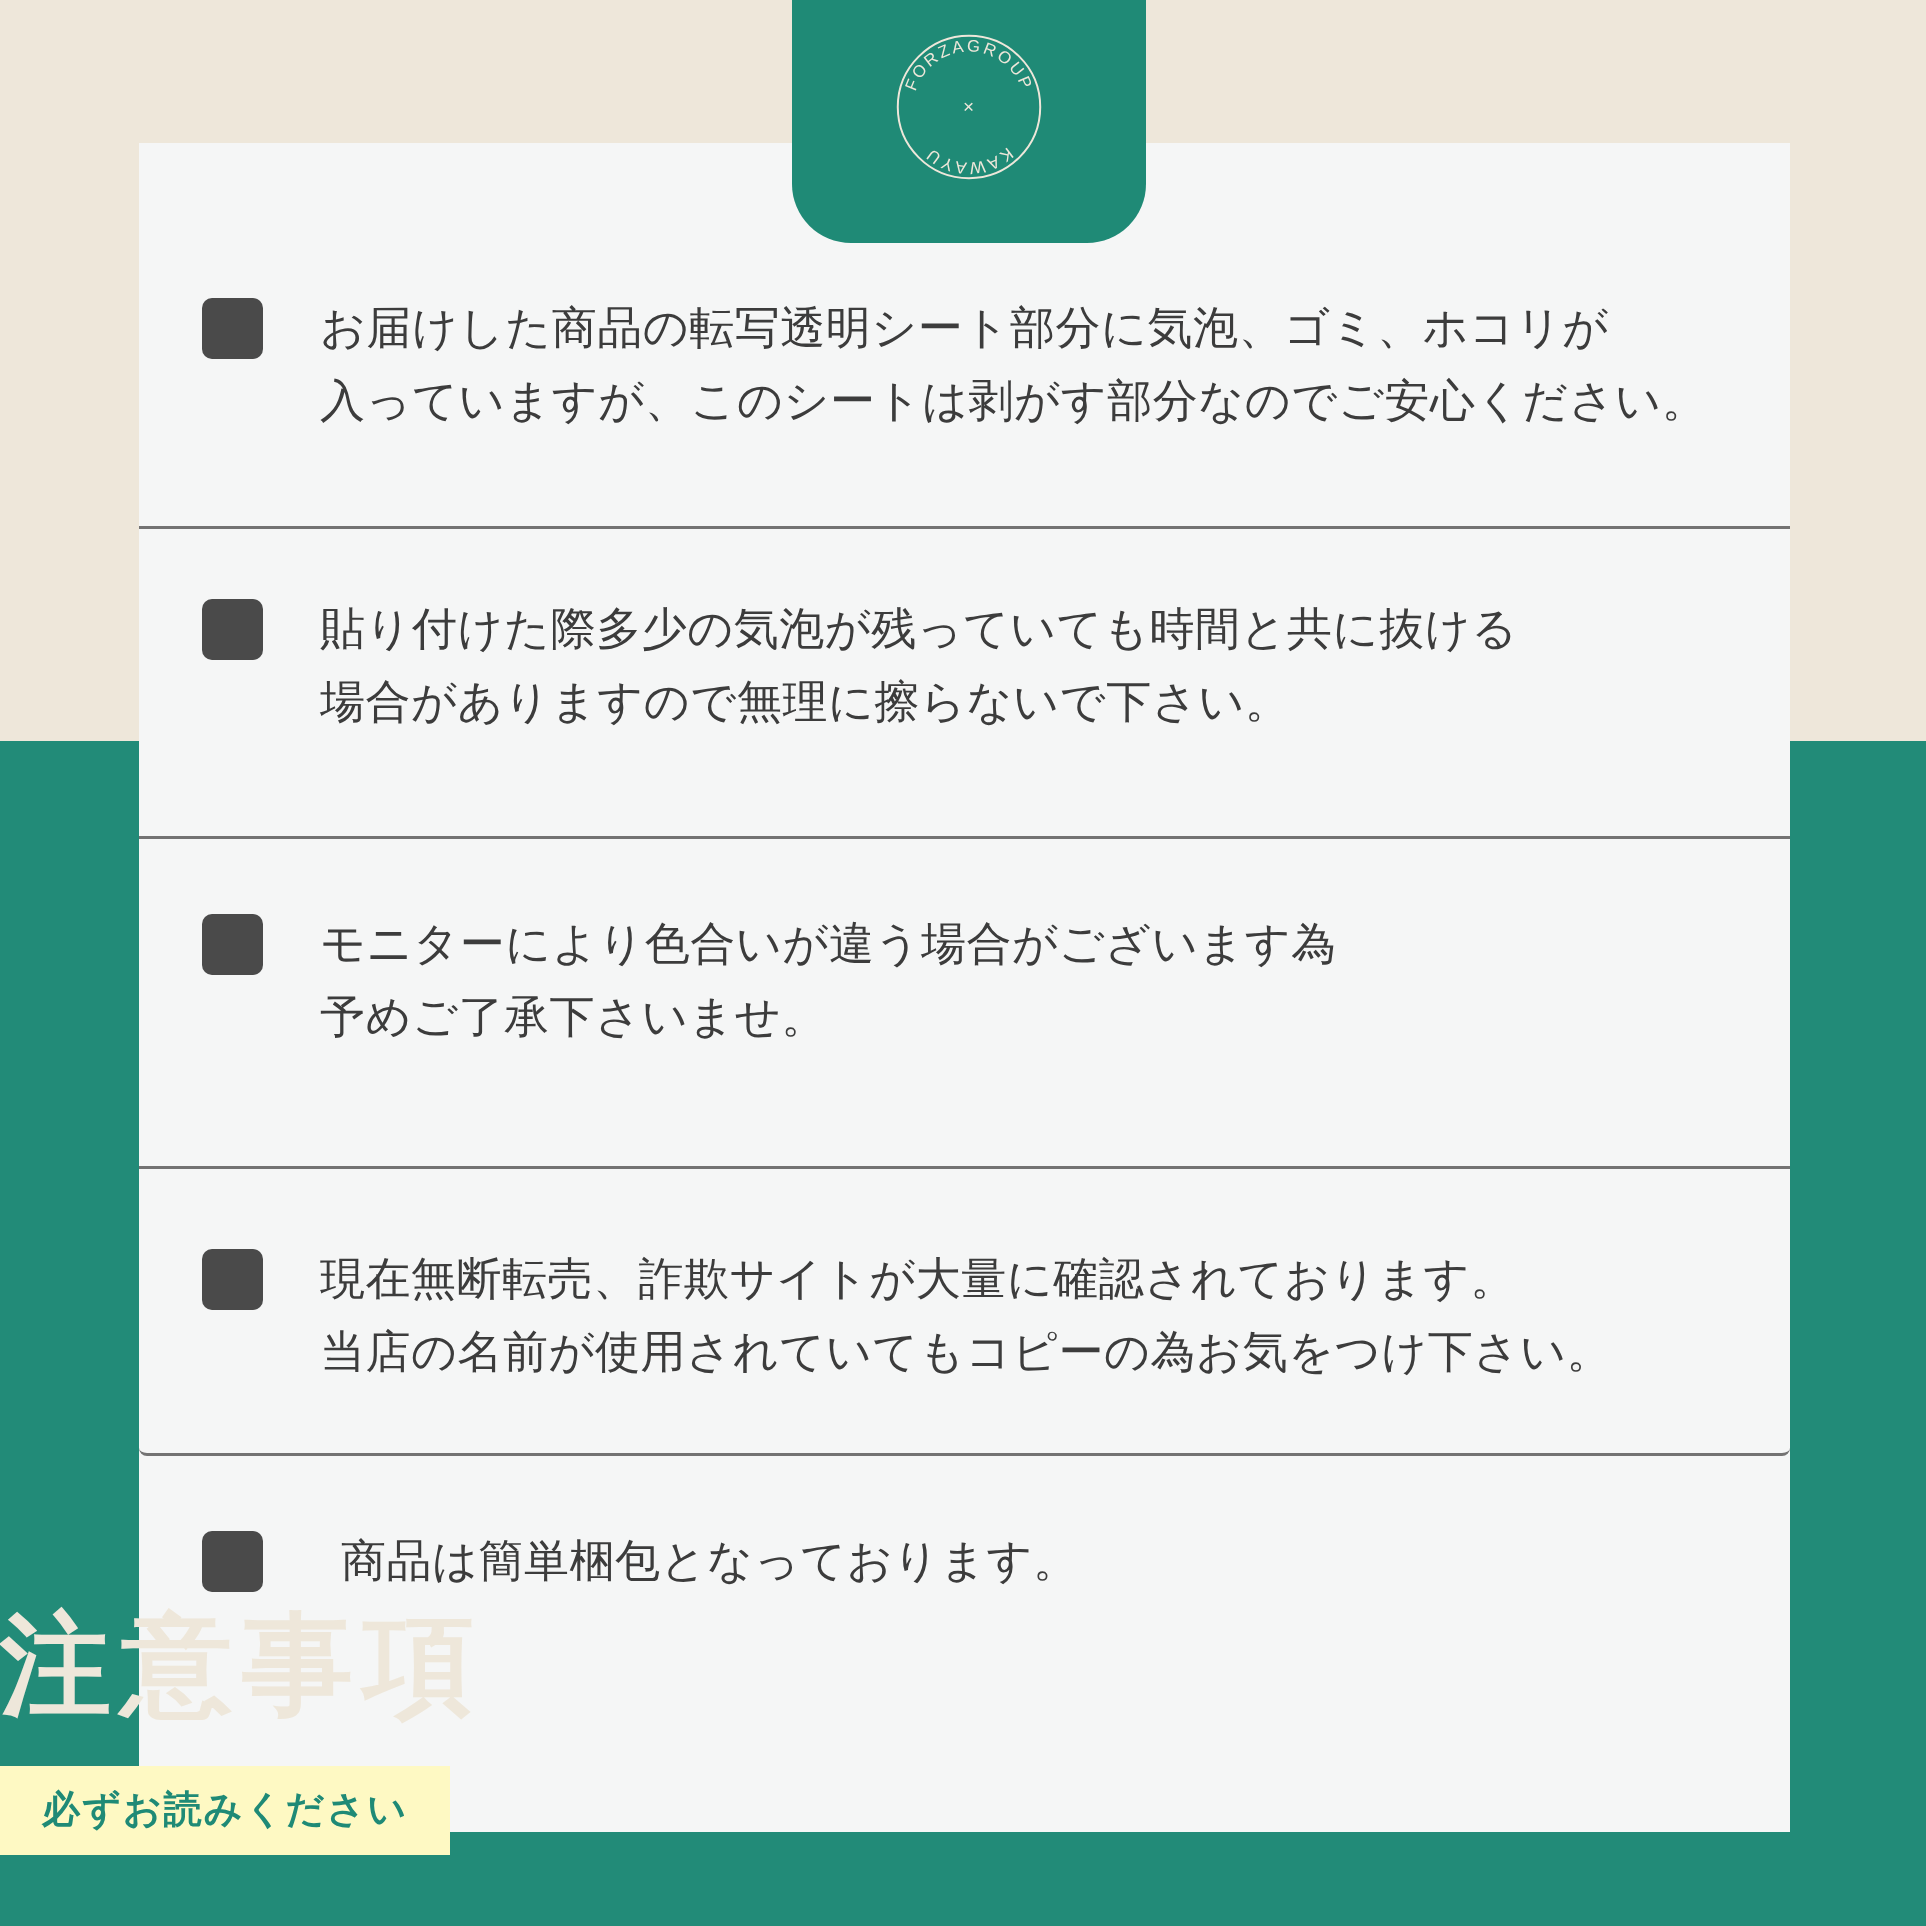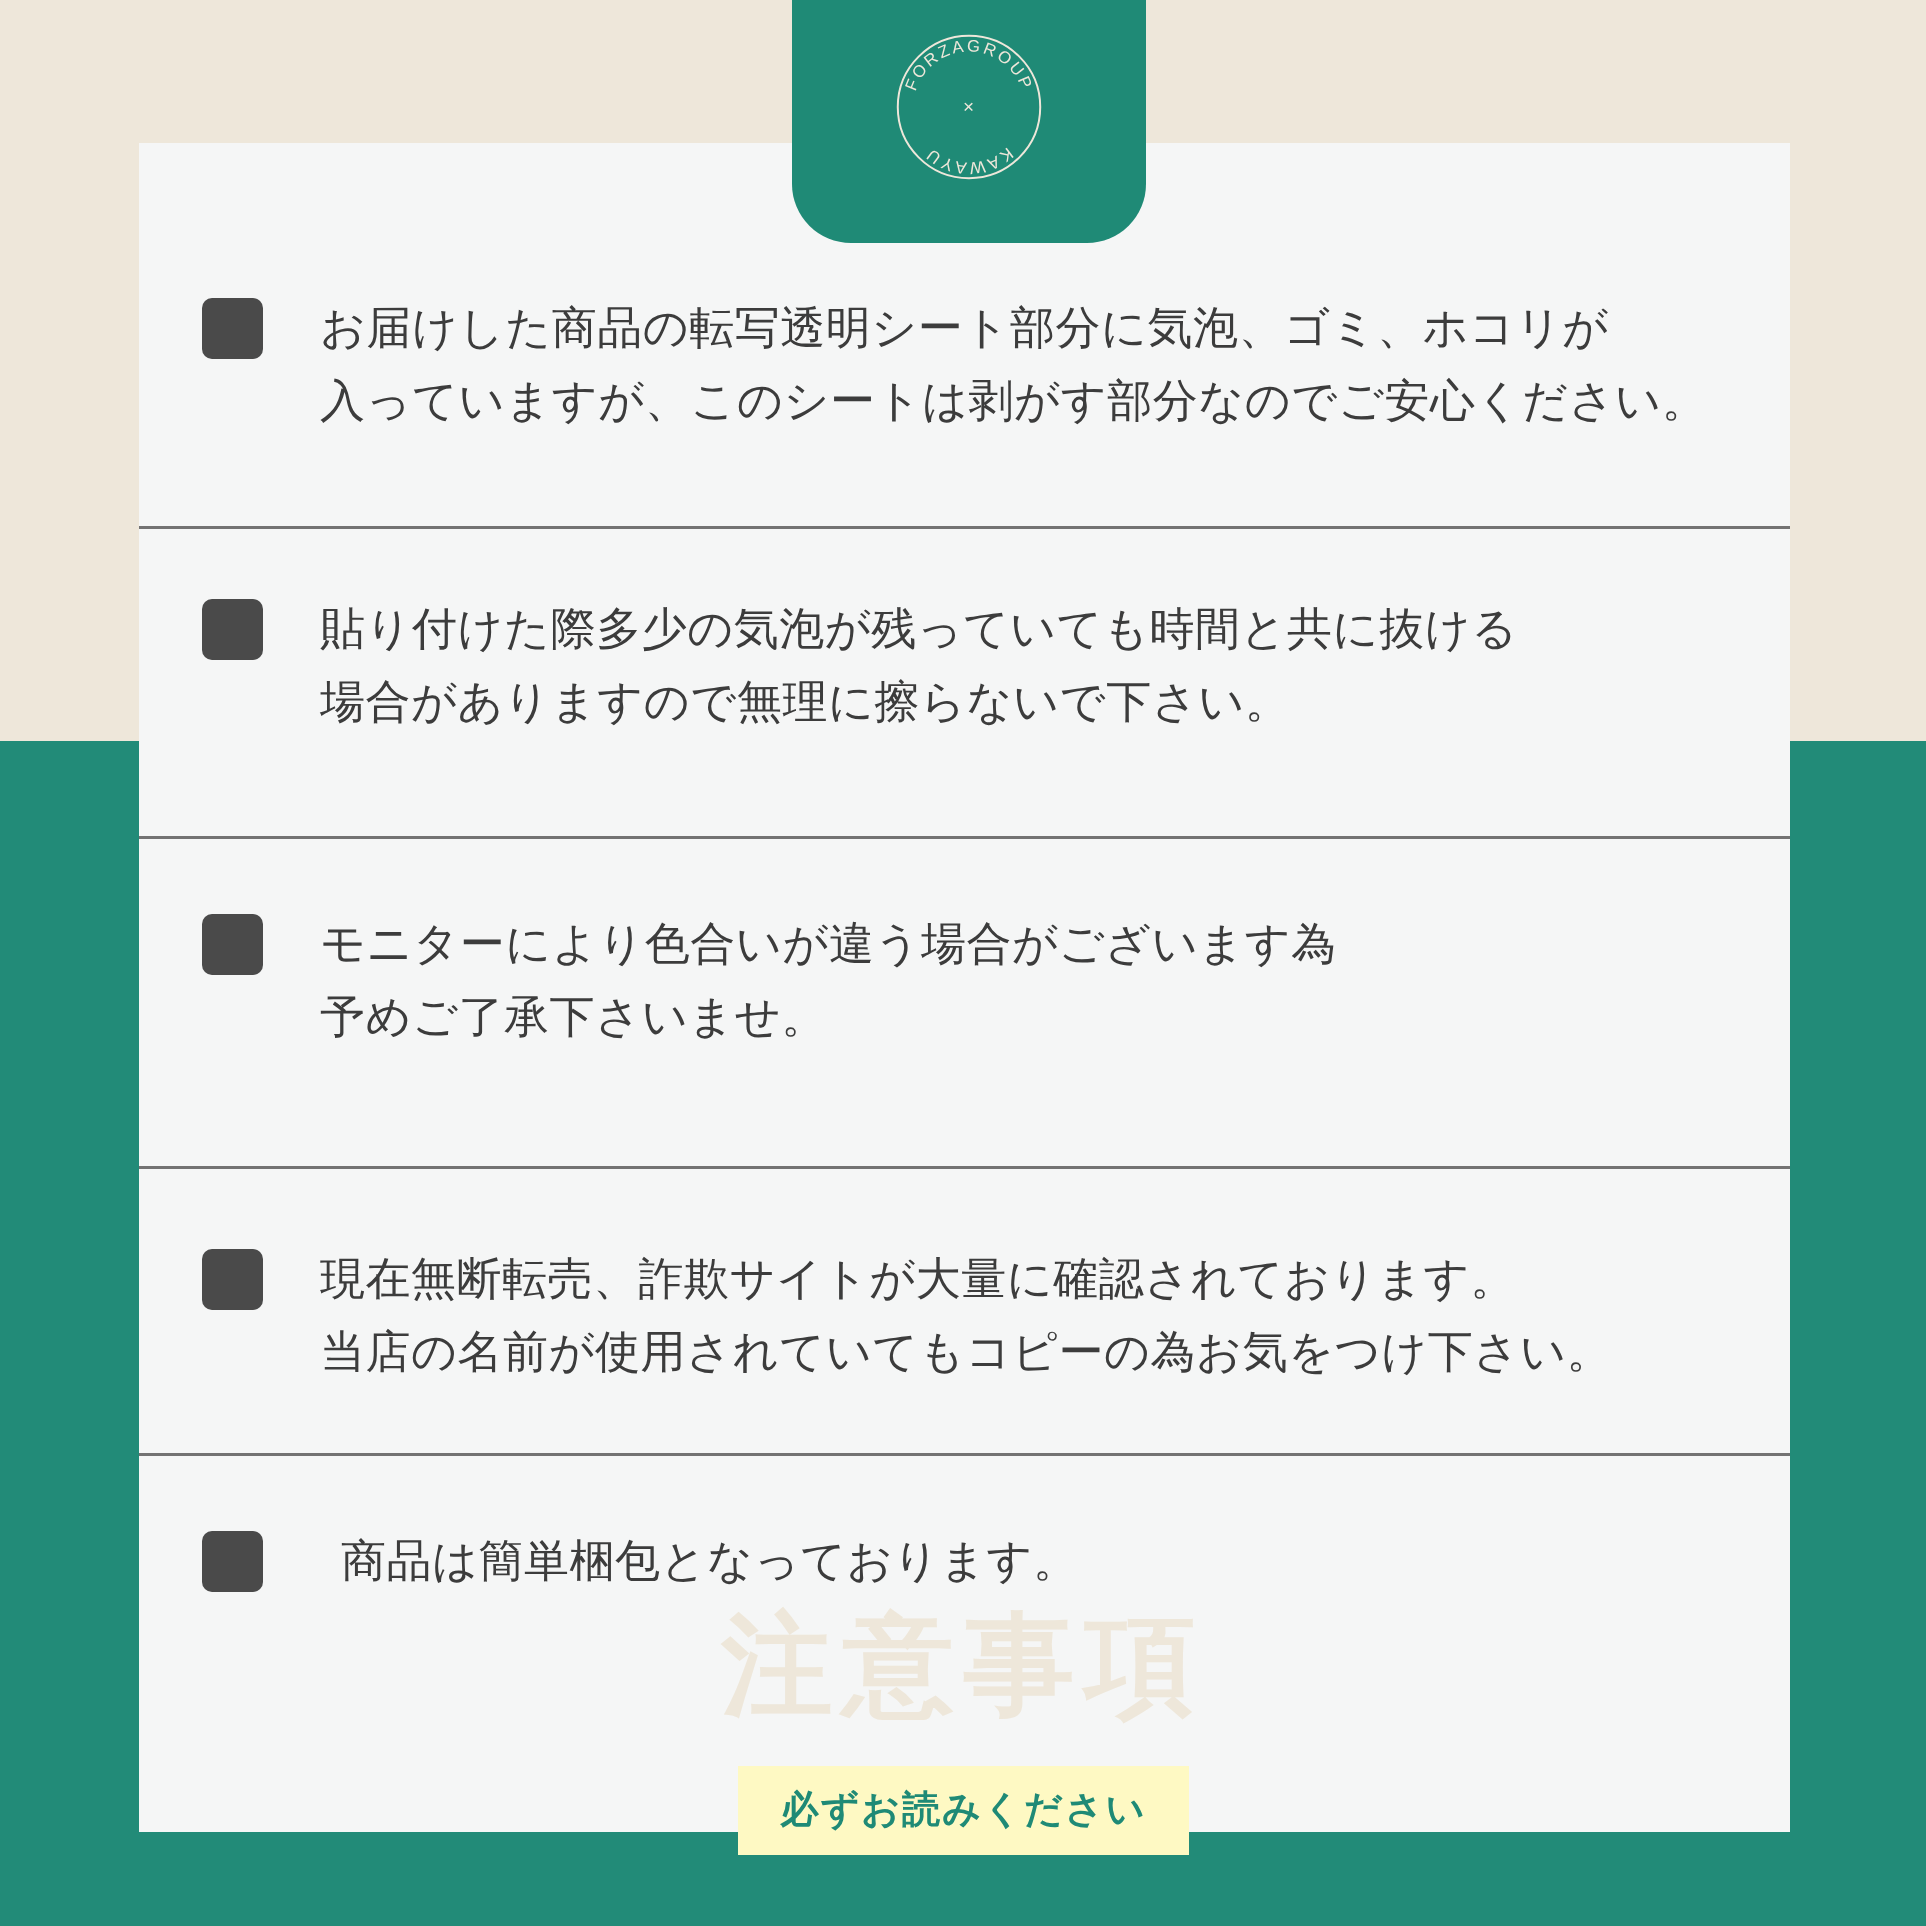--- a/index.html
+++ b/index.html
@@ -75,21 +75,21 @@
     align-items: flex-start;
     padding: 0 0 0 63px;
     box-sizing: border-box;
     border-bottom: 3px solid #737373;
   }
   .row:last-child { border-bottom: none; gap: 21px; }
 
   .row-1 { height: 386px; padding-top: 149px; }
   .row-2 { height: 310px; padding-top: 64px; }
   .row-3 { height: 330px; padding-top: 69px; }
-  .row-4 { height: 287px; padding-top: 74px; }
+  .row-4 { height: 287px; padding-top: 74px; border-radius: 8px; }
   .row-5 { height: 376px; padding-top: 69px; }
 
   .bullet {
     width: 61px;
     height: 61px;
     background: #4a4a4a;
     border-radius: 10px;
     flex: 0 0 auto;
     margin-top: 6px;
   }
@@ -102,21 +102,21 @@
     font-weight: 500;
     white-space: pre-line;
   }
 
   
   .footer {
     position: absolute;
     left: 0;
     top: 1604px;
     width: 1927px;
-    text-align: center;
+    text-align: left;
     z-index: 5;
   }
   .footer-title {
     color: #eee7da;
     font-size: 111px;
     font-weight: 700;
     letter-spacing: 10px;
     line-height: 1.1;
     margin: 0;
   }

